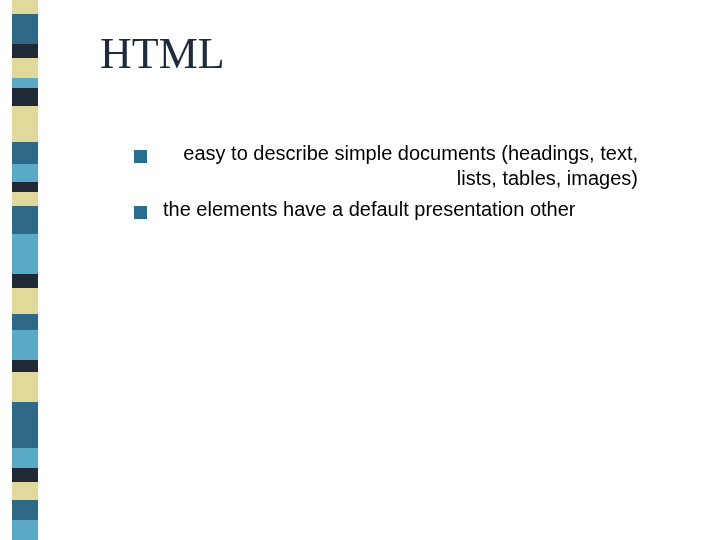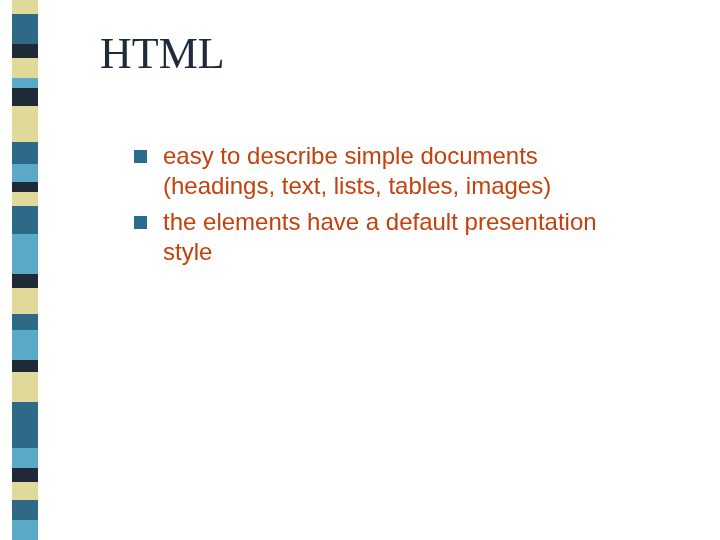--- a/index.html
+++ b/index.html
@@ -44,23 +44,24 @@
   }
   .bullet-box {
     width: 13px;
     height: 13px;
     background: #2a6d8f;
     flex: 0 0 auto;
     margin-top: 9px;
     margin-right: 16px;
   }
   .bullet-text {
-    font-size: 24px;
+    font-size: 20px;
     line-height: 1.25;
-    color: #c2410c;
+    color: #000000;
+    text-align: right;
   }
 </style>
 </head>
 <body>
 
 <div class="slide">
   <div class="sidebar">
       <div class="seg" style="background: rgb(225, 217, 154); height: 14px;"></div>
       <div class="seg" style="background: rgb(46, 106, 135); height: 30px;"></div>
       <div class="seg" style="background: rgb(31, 42, 54); height: 14px;"></div>
@@ -91,17 +92,17 @@
   <div class="content">
     <h1 class="title">HTML</h1>
 
     <div class="bullets">
       <div class="bullet-item">
         <div class="bullet-box"></div>
         <div class="bullet-text">easy to describe simple documents (headings, text, lists, tables, images)</div>
       </div>
       <div class="bullet-item">
         <div class="bullet-box"></div>
-        <div class="bullet-text">the elements have a default presentation style</div>
+        <div class="bullet-text">the elements have a default presentation other</div>
       </div>
     </div>
   </div>
 </div>
 
 </body></html>

